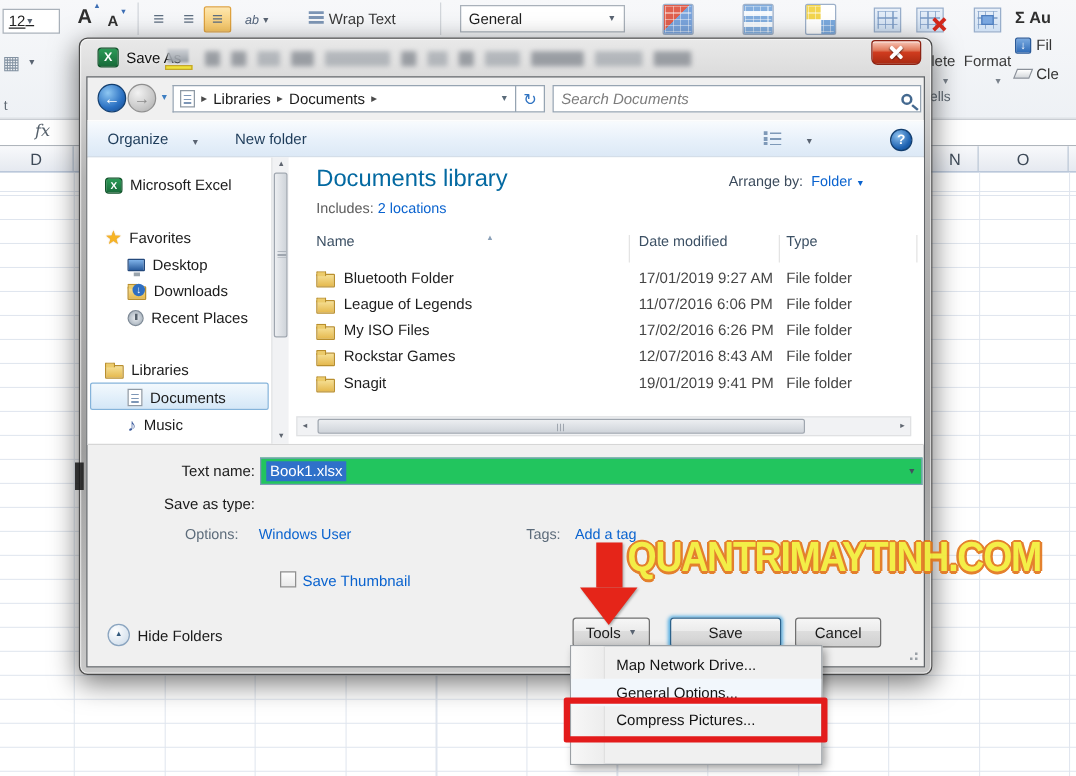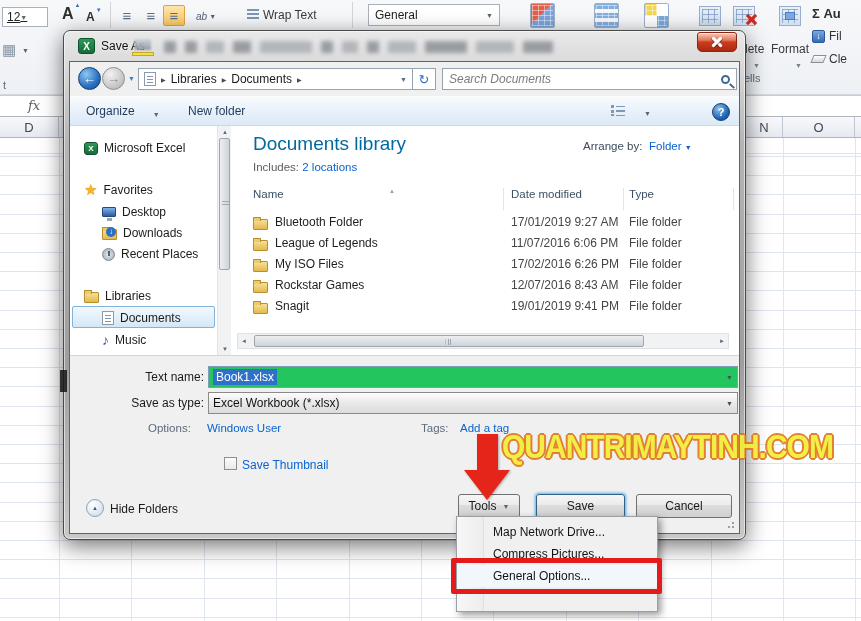--- a/index.html
+++ b/index.html
@@ -211,21 +211,21 @@
   
   .hide-circle { position:absolute; left:16px; top:437px; width:18px; height:18px; border-radius:50%;
     background:radial-gradient(circle at 35% 30%,#ffffff,#d9e4ef 70%,#bfcedd); border:1px solid #8aa4bf;
     color:#33597d; font-size:6px; display:flex; align-items:center; justify-content:center; }
   .hide-label { position:absolute; left:40px; top:440px; font-size:12px; color:#1a1a1a; }
   .w7btn { position:absolute; top:432px; height:24px; border:1px solid #707070; border-radius:3px;
     background:linear-gradient(#f6f6f6,#ebebeb 45%,#dddddd 46%,#d0d0d0);
     display:flex; align-items:center; justify-content:center; gap:6px; font-size:12px; color:#1a1a1a; }
   .btn-tools { left:388px; width:62px; }
   .btn-save { left:466px; width:89px; border-color:#2c628b; box-shadow:0 0 3px 1px #55aee2; }
-  .btn-cancel { left:566px; width:96px; }
+  .btn-cancel { left:566px; width:69px; }
   .grip-dots { position:absolute; right:5px; bottom:5px; width:8px; height:8px; }
   .grip-dots::after { content:""; position:absolute; right:0; bottom:0; width:2px; height:2px; background:#9aa0a6;
     box-shadow:-4px 0 #9aa0a6,0 -4px #9aa0a6; }
   .glass-mark { position:absolute; left:60px; top:370px; width:7px; height:22px; background:#161616;
     opacity:.85; z-index:21; }
 
   
   .menu { position:absolute; left:456px; top:516px; width:202px; height:96px; background:#f0f0f0;
     border:1px solid #9a9fa4; box-shadow:3px 3px 7px rgba(0,0,0,.4); z-index:40; padding-top:4px; }
   .menu::before { content:""; position:absolute; left:0; top:0; bottom:0; width:26px;
@@ -477,24 +477,20 @@
           </div>
         </div>
       </div>
 
       <span class="flabel" style="left:0;top:308px">Text name:</span>
       <div class="combo" style="top:304px">
         <span class="selval">Book1.xlsx</span>
         <span class="caret">▼</span>
       </div>
       <span class="flabel" style="left:0;top:334px">Save as type:</span>
-      <div class="combo gray" style="top:330px">
-        <span>Excel Workbook (*.xlsx)</span>
-        <span class="caret">▼</span>
-      </div>
 
       <span class="meta gray" style="left:78px;top:360px">Options:</span>
       <span class="meta link" style="left:137px;top:360px">Windows User</span>
       <span class="meta gray" style="left:351px;top:360px">Tags:</span>
       <span class="meta link" style="left:390px;top:360px">Add a tag</span>
 
       <span class="cb" style="left:154px;top:395px"></span>
       <span class="meta link" style="left:172px;top:396px;font-size:12px">Save Thumbnail</span>
 
       <div class="hide-circle">▲</div>
@@ -509,22 +505,22 @@
       <div class="w7btn btn-cancel">
         <span>Cancel</span>
       </div>
       <div class="grip-dots"></div>
     </div>
   </div>
   <div class="glass-mark"></div>
 
   <div class="menu">
     <div class="menu-item">Map Network Drive...</div>
+    <div class="menu-item hl">General Options...</div>
     <div class="menu-item">Compress Pictures...</div>
-    <div class="menu-item hl">General Options...</div>
   </div>
   <div class="red-rect"></div>
 
   <div class="red-arrow">
     <div class="ra-shaft"></div>
     <div class="ra-head"></div>
   </div>
   <div class="watermark">QUANTRIMAYTINH.COM</div>
 
 </div>

